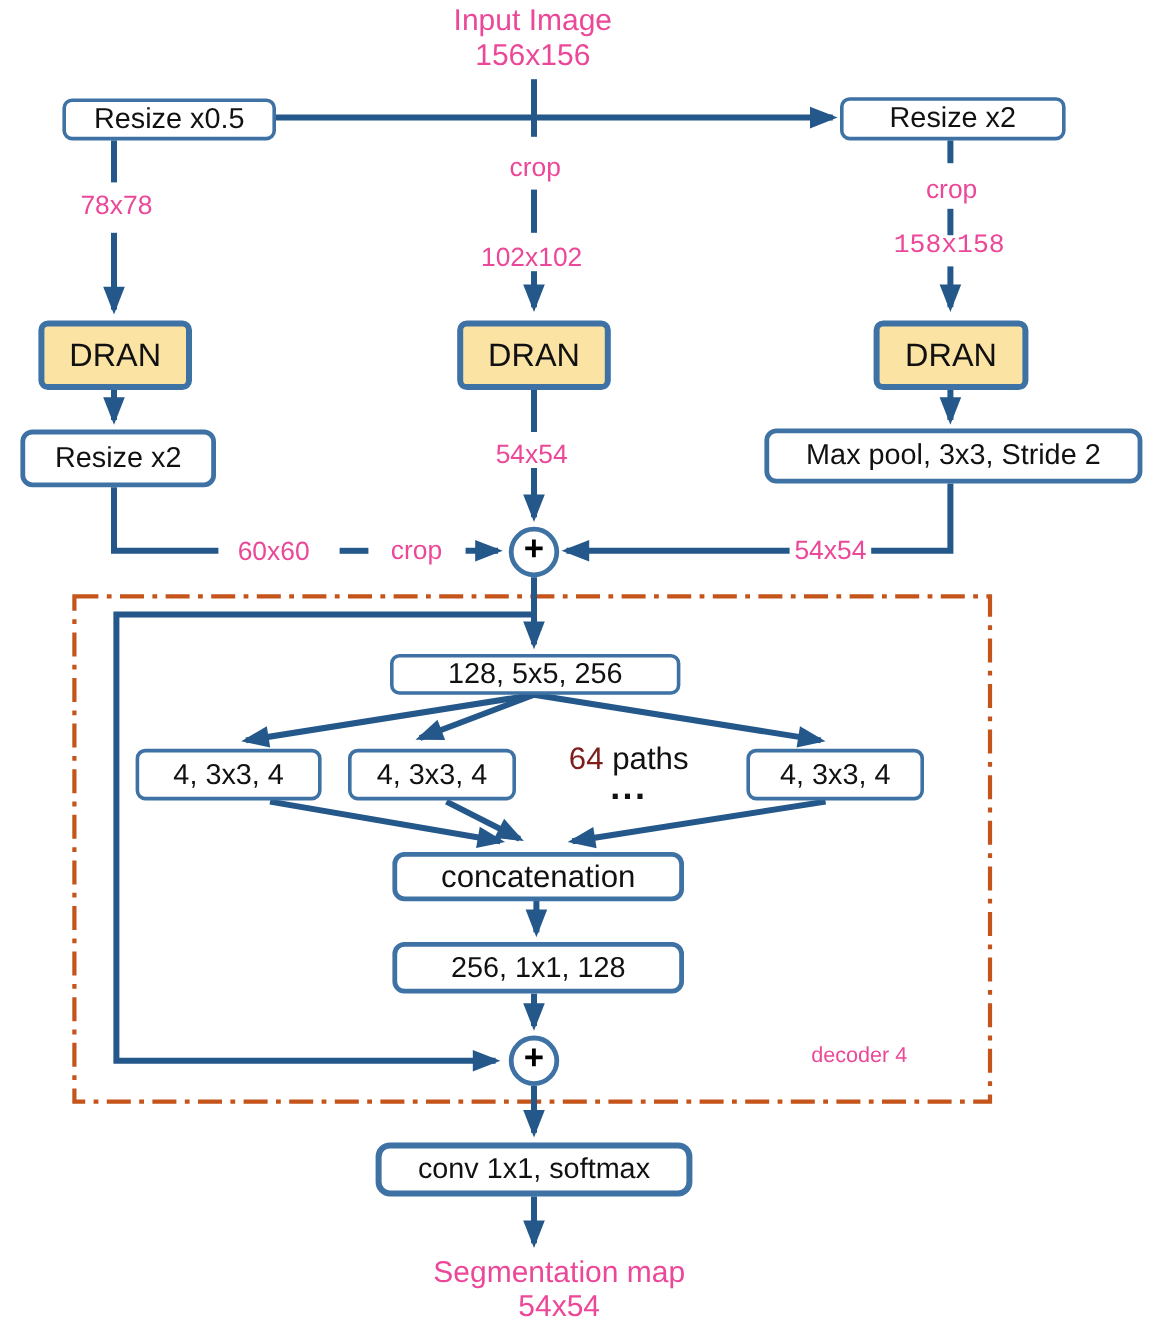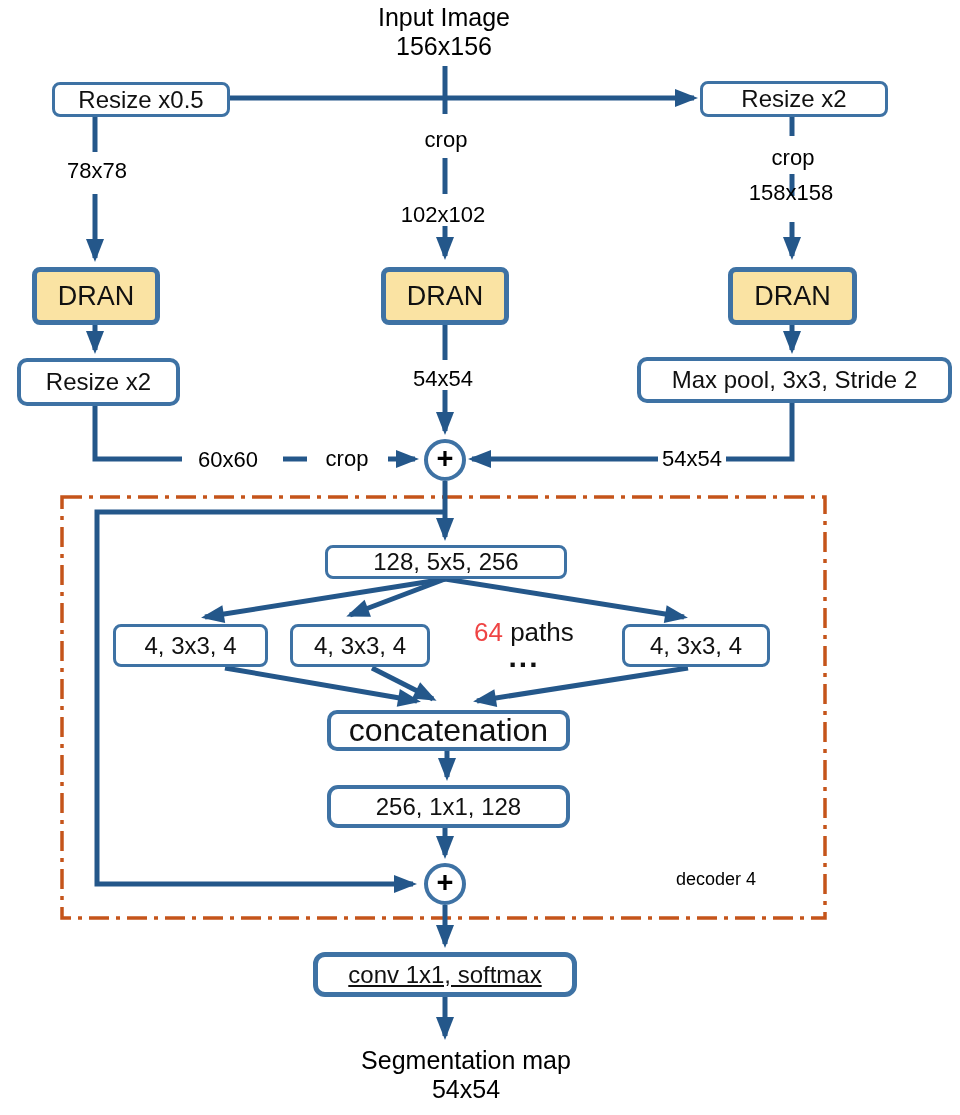--- a/index.html
+++ b/index.html
@@ -5,28 +5,28 @@
   html,body{margin:0;padding:0;background:#ffffff;}
   #page{position:relative;width:960px;height:1115px;background:#ffffff;overflow:hidden;
         font-family:"Liberation Sans", sans-serif;color:#111;}
   #wires{position:absolute;left:0;top:0;width:960px;height:1115px;}
   .box{position:absolute;box-sizing:border-box;display:flex;align-items:center;justify-content:center;
        background:#ffffff;border:4px solid #3E72A4;border-radius:10px;font-size:24px;color:#111;
        white-space:nowrap;}
   .box.thin{border-width:3.5px;border-radius:8px;}
   .box.dran{background:#FAE3A3;border-width:5px;border-radius:8px;font-size:27px;}
   .box.heavy{border-width:5px;border-radius:12px;}
-  .lbl{position:absolute;font-size:22px;color:#000000;white-space:nowrap;transform:translateX(-50%);}
+  .lbl{position:absolute;font-size:22px;color:#ec4899;white-space:nowrap;transform:translateX(-50%);}
   .lbl.two{text-align:center;font-size:25px;line-height:29px;}
   .lbl.big{font-size:26px;}
   .plus-circle{position:absolute;box-sizing:border-box;width:42px;height:42px;border-radius:50%;
        background:#ffffff;border:4px solid #3E72A4;display:flex;align-items:center;justify-content:center;
        font-size:29px;font-weight:bold;color:#000;padding-bottom:3px;}
   .paths-label{position:absolute;font-size:26px;white-space:nowrap;}
-  .paths-label .red{color:#ef4444;}
+  .paths-label .red{color:#7f1d1d;}
   .ellipsis{position:absolute;font-size:30px;font-weight:bold;transform:translateX(-50%);letter-spacing:2px;}
 </style>
 </head>
 <body>
 
 <div id="page">
 
   <svg id="wires" viewBox="0 0 960 1115" xmlns="http://www.w3.org/2000/svg">
     <defs>
       <marker id="ah" markerUnits="userSpaceOnUse" markerWidth="26" markerHeight="20" refX="20" refY="10" orient="auto">
@@ -89,21 +89,21 @@
     <span>Resize x0.5</span>
   </div>
   <div class="box thin" style="left:700px;top:81px;width:188px;height:36px;">
     <span>Resize x2</span>
   </div>
 
   <div class="lbl" style="left:97px;top:158px;">78x78</div>
   <div class="lbl" style="left:446px;top:127px;">crop</div>
   <div class="lbl" style="left:443px;top:202px;">102x102</div>
   <div class="lbl" style="left:793px;top:145px;">crop</div>
-  <div class="lbl" style="left:791px;top:180px;">158x158</div>
+  <div class="lbl" style="left:791px;top:192px;font-family:Liberation Mono, monospace;">158x158</div>
 
   <div class="box dran" style="left:32px;top:267px;width:128px;height:58px;">
     <span>DRAN</span>
   </div>
   <div class="box dran" style="left:381px;top:267px;width:128px;height:58px;">
     <span>DRAN</span>
   </div>
   <div class="box dran" style="left:728px;top:267px;width:129px;height:58px;">
     <span>DRAN</span>
   </div>
@@ -135,35 +135,35 @@
     <span>4, 3x3, 4</span>
   </div>
   <div class="paths-label" style="left:474px;top:617px;">
     <span class="red">64</span><span> paths</span>
   </div>
   <div class="ellipsis" style="left:524px;top:640px;">...</div>
   <div class="box thin" style="left:622px;top:624px;width:148px;height:43px;">
     <span>4, 3x3, 4</span>
   </div>
 
-  <div class="box" style="left:327px;top:710px;width:243px;height:41px;font-size:32px;">
+  <div class="box" style="left:327px;top:710px;width:243px;height:41px;font-size:26px;">
     <span>concatenation</span>
   </div>
 
-  <div class="box" style="left:327px;top:785px;width:243px;height:43px;border-radius:11px;">
+  <div class="box" style="left:327px;top:785px;width:243px;height:43px;">
     <span>256, 1x1, 128</span>
   </div>
 
   <div class="plus-circle" style="left:424px;top:863px;">
     <span>+</span>
   </div>
 
   <div class="lbl big" style="left:716px;top:869px;font-size:18px;">decoder 4</div>
 
-  <div class="box heavy" style="left:313px;top:952px;width:264px;height:45px;text-decoration:underline;">
+  <div class="box heavy" style="left:313px;top:952px;width:264px;height:45px;">
     <span>conv 1x1, softmax</span>
   </div>
 
   <div class="lbl two" style="left:446px;top:1046px;margin-left:20px;">
     <div>Segmentation map</div>
     <div>54x54</div>
   </div>
 
 </div>
 

